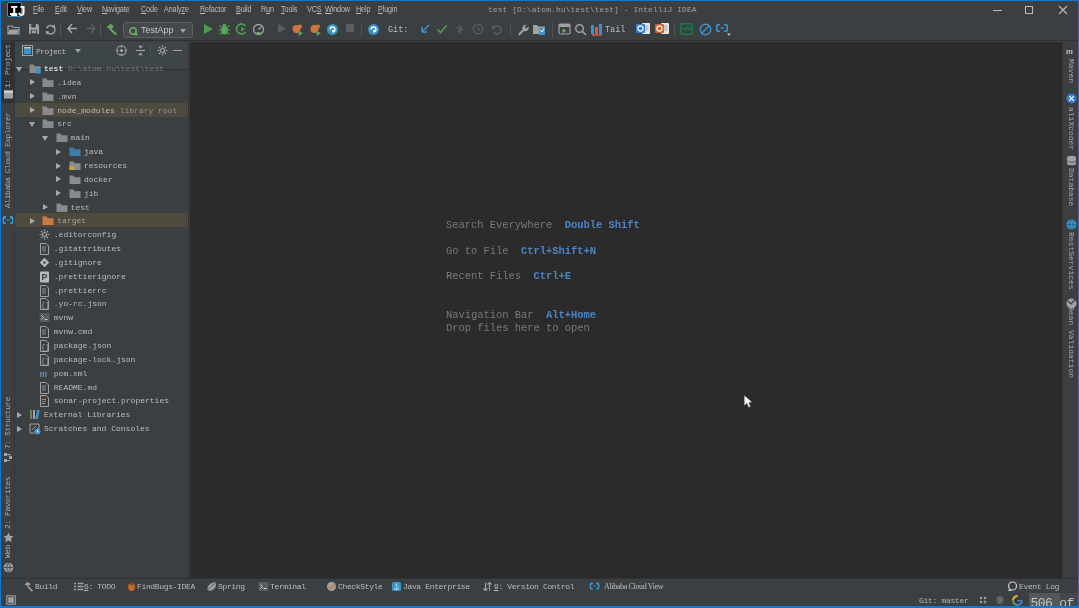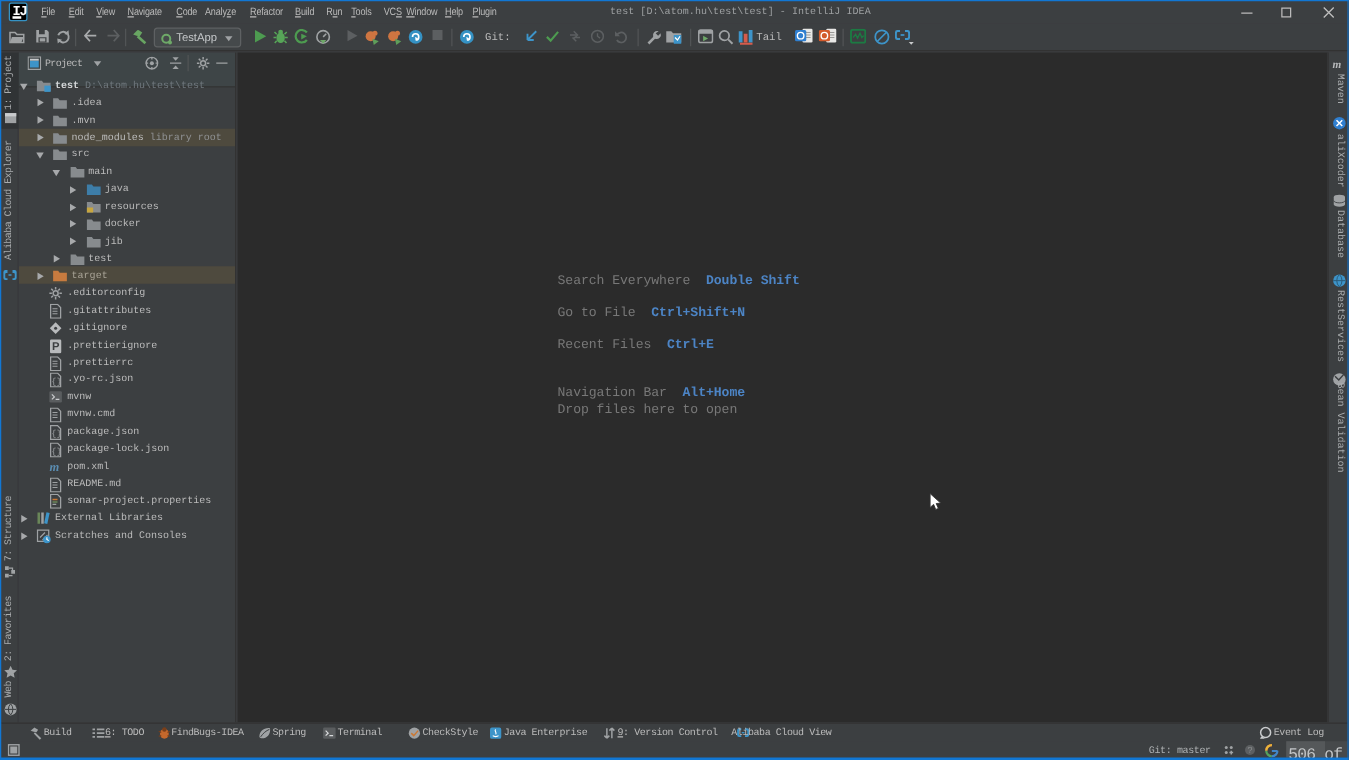--- a/index.html
+++ b/index.html
@@ -46,21 +46,21 @@
 #sbar{position:absolute;left:1px;top:593px;width:1077px;height:13px;background:#3c3f41;font-size:8px;color:#aeb1b3;}
 </style></head><body>
 <div id="win">
 
 <div class="bord" style="left:0;top:0;width:1079px;height:1px;"></div>
 <div class="bord" style="left:0;top:0;width:1px;height:608px;"></div>
 <div class="bord" style="left:1078px;top:0;width:1px;height:608px;"></div>
 <div class="bord" style="left:0;top:606px;width:1079px;height:2px;"></div>
 <div id="menubar">
 <div class="abs" style="left:6px;top:1px;width:15px;height:15px;background:#000;border:1px solid #3592c4;border-radius:2px;">
-<div class="abs" style="left:2px;top:1px;font-size:11px;color:#fff;font-weight:bold;letter-spacing:-1px;">IJ</div>
+<div class="abs" style="left:2px;top:1px;font-size:14px;color:#fff;font-weight:bold;letter-spacing:-1px;">IJ</div>
 <div class="abs" style="left:2px;top:10px;width:7px;height:1.5px;background:#fff;"></div>
       </div>
 <div class="mi" style="left:32px;"><u>F</u>ile</div>
 <div class="mi" style="left:54px;"><u>E</u>dit</div>
 <div class="mi" style="left:76px;"><u>V</u>iew</div>
 <div class="mi" style="left:101px;"><u>N</u>avigate</div>
 <div class="mi" style="left:140px;"><u>C</u>ode</div>
 <div class="mi" style="left:163px;">Analy<u>z</u>e</div>
 <div class="mi" style="left:199px;"><u>R</u>efactor</div>
 <div class="mi" style="left:235px;"><u>B</u>uild</div>
@@ -611,21 +611,21 @@
 <div class="bitem" style="left:402px;">Java Enterprise</div>
 <svg class="bicon" style="left:481px;top:2px;" width="11" height="11" viewBox="0 0 11 11">
         <path d="M3.5 1.5 v8 M3.5 9.5 l-2-2 M3.5 9.5 l2-2 M7.5 9.5 v-8 M7.5 1.5 l-2 2 M7.5 1.5 l2 2" stroke="#9fa2a4" stroke-width="1.2" fill="none"></path>
       </svg>
 <div class="bitem" style="left:493px;"><u>9</u>: Version Control</div>
 <svg class="bicon" style="left:588px;top:2px;" width="11" height="11" viewBox="0 0 11 11">
         <path d="M4 1.5 H2.3 a1.6 1.6 0 0 0 -1.6 1.6 V7 a1.6 1.6 0 0 0 1.6 1.6 H4 V7.2 H3 a0.8 0.8 0 0 1 -0.8-0.8 V4 a0.8 0.8 0 0 1 0.8-0.8 H4 Z" fill="#3d94c9"></path>
         <path d="M7 1.5 h1.7 a1.6 1.6 0 0 1 1.6 1.6 V7 a1.6 1.6 0 0 1 -1.6 1.6 H7 V7.2 h1 a0.8 0.8 0 0 0 0.8-0.8 V4 a0.8 0.8 0 0 0 -0.8-0.8 H7 Z" fill="#3d94c9"></path>
         <rect x="4.4" y="4.6" width="2.2" height="1.1" fill="#3d94c9"></rect>
       </svg>
-<div class="bitem" style="left:584px;">Alibaba Cloud View</div>
+<div class="bitem" style="left:603px;font-family:Liberation Serif, serif;">Alibaba Cloud View</div>
 <svg class="bicon" style="left:1006px;top:2px;" width="11" height="11" viewBox="0 0 11 11">
         <circle cx="5.5" cy="5" r="4" fill="none" stroke="#c9cbcd" stroke-width="1.2"></circle>
         <path d="M2.5 8 a4 4 0 0 0 -1.5 2 h4 Z" fill="#c9cbcd"></path>
       </svg>
 <div class="bitem" style="left:1018px;">Event Log</div>
 </div>
 <div id="sbar">
 <svg class="abs" style="left:5px;top:2px;" width="10" height="10" viewBox="0 0 10 10">
         <rect x="0.8" y="0.8" width="8.4" height="8.4" fill="none" stroke="#9fa2a4" stroke-width="1.1"></rect>
         <rect x="2.2" y="2.2" width="5.6" height="5.6" fill="#9fa2a4"></rect>

